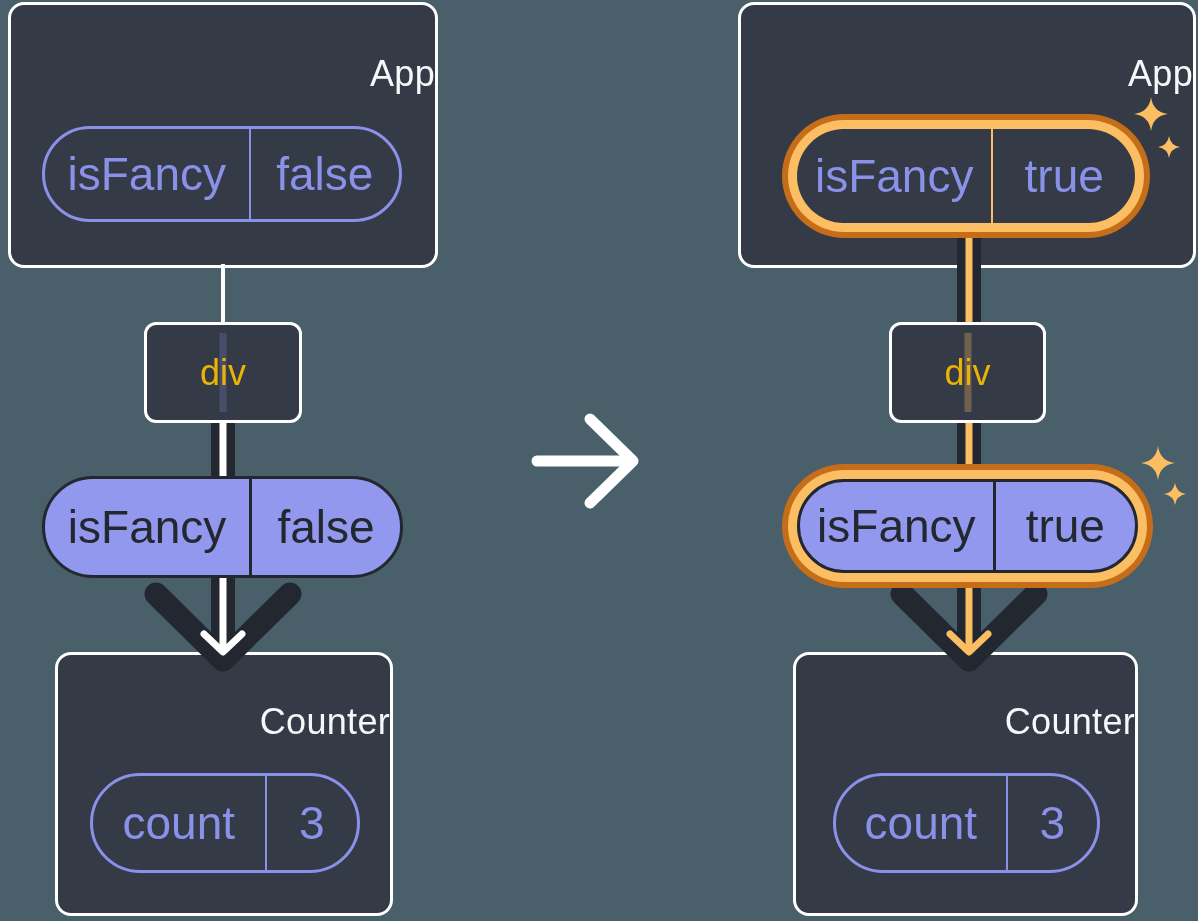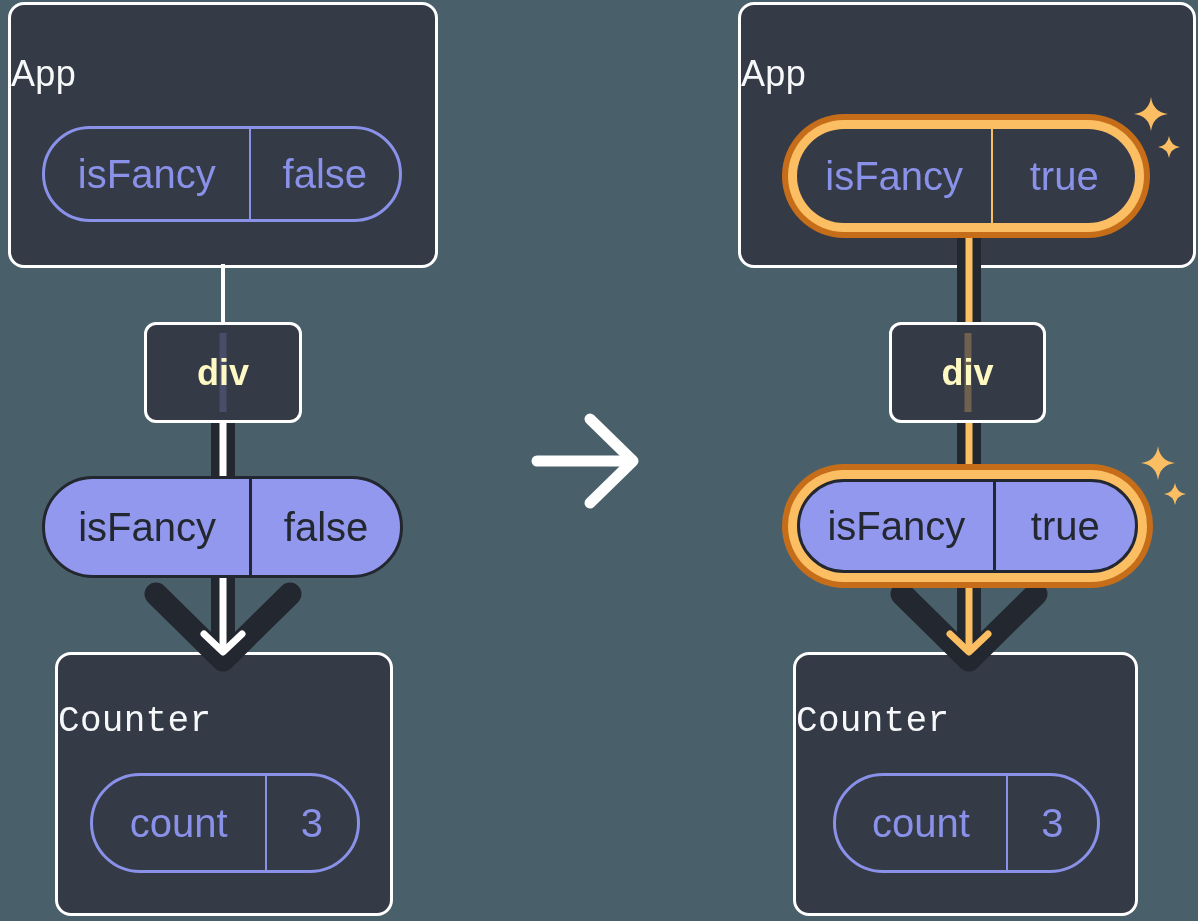--- a/index.html
+++ b/index.html
@@ -7,30 +7,30 @@
   .canvas {
     position:relative; width:1198px; height:921px;
     background:#49606A; overflow:hidden;
     font-family:"Liberation Sans", sans-serif;
   }
   .card {
     position:absolute; background:#343A46;
     border:3px solid #FFFFFF; border-radius:16px;
   }
   .title {
-    text-align:left; font-size:36px; font-weight:500;
+    text-align:right; font-size:36px; font-weight:500;
     color:#F6F7F9; letter-spacing:0.3px;
   }
   .app-card .title { margin-top:48px; }
-  .counter-card .title { margin-top:46px;font-family:Liberation Mono, monospace; }
+  .counter-card .title { margin-top:46px; }
 
   .pill { position:absolute; display:flex; border-radius:60px; }
   .cell {
     flex:1; display:flex; align-items:center; justify-content:center;
-    font-size:40px; line-height:1;
+    font-size:46px; line-height:1;
   }
   .c1 { flex:0 0 57.5%; }
   .counter-pill .c1 { flex:0 0 65%; }
   .outline-pill { border:3px solid #8A91E8; color:#8A91E8; }
   .outline-pill .c2 { border-left:2px solid #8A91E8; }
   .filled-pill { background:#9298EE; border:3px solid #23272F; color:#23272F; }
   .filled-pill .c2 { border-left:3px solid #23272F; }
   .bold { font-weight:400; }
 
   .halo { position:absolute; background:#C66D1A; border-radius:64px; padding:6px; }
@@ -39,21 +39,21 @@
   .state-halo .halo-pill { background:#343A46; color:#8A91E8; }
   .state-halo .c2 { border-left:2px solid #FBBE62; }
   .prop-halo .halo-pill { background:#9298EE; border:3px solid #23272F; color:#23272F; }
   .prop-halo .c2 { border-left:3px solid #23272F; }
 
   .divnode {
     position:absolute; background:#343A46; border:3px solid #FFFFFF;
     border-radius:12px; display:flex; align-items:center; justify-content:center;
   }
   .divnode .divlabel {
-    font-size:36px; font-weight:700; color:#fef9c3; position:relative;
+    font-size:36px; font-weight:400; color:#eab308; position:relative;
   }
   .ghost-line {
     position:absolute; top:8px; bottom:8px; left:50%; width:7px;
     transform:translateX(-50%);
   }
   .ghost-purple { background:rgba(146,152,238,0.22); }
   .ghost-orange { background:rgba(251,190,98,0.30); }
 
   .svg-overlay { position:absolute; left:0; top:0; pointer-events:none; }
 </style>

